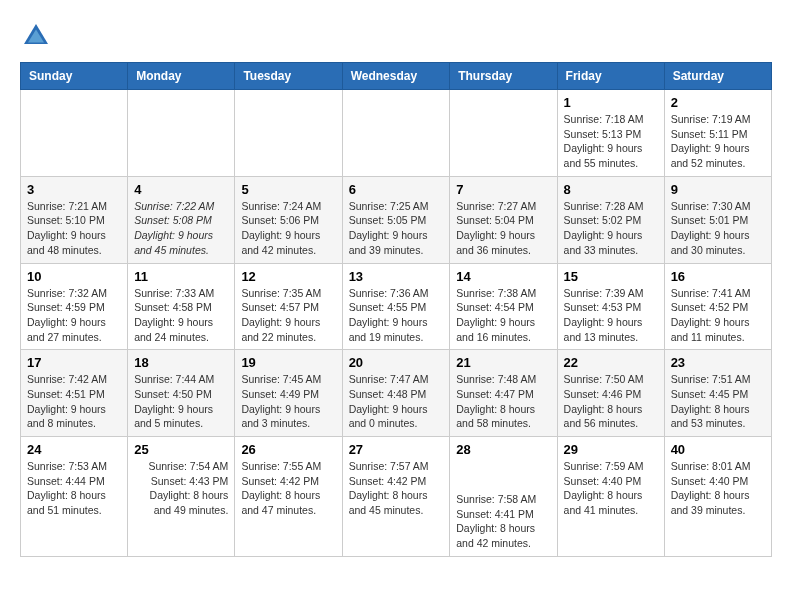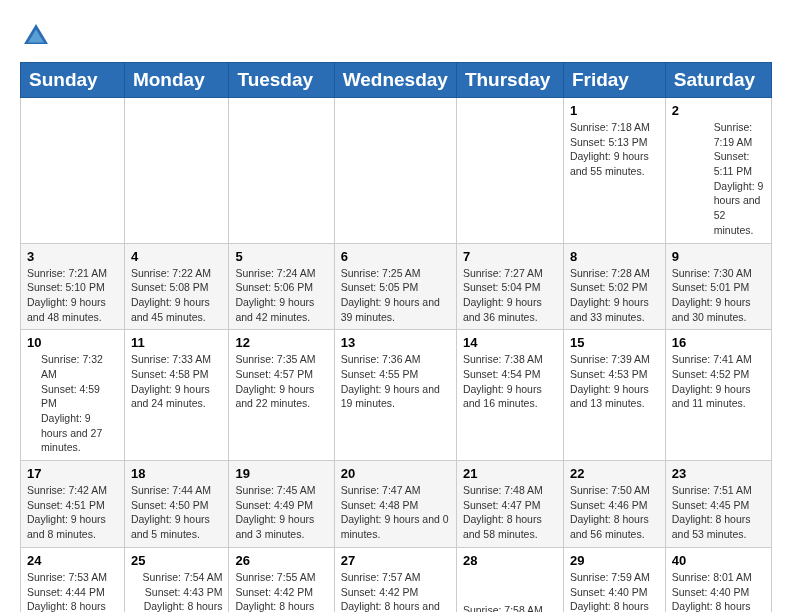--- a/index.html
+++ b/index.html
@@ -55,21 +55,21 @@
     .calendar {
       width: 100%;
       border-collapse: collapse;
       border: 1px solid #ccc;
     }
     .calendar th {
       background: #2a6db5;
       color: #fff;
       text-align: left;
       padding: 6px 8px;
-      font-size: 19px;
+      font-size: 12px;
       border: 1px solid #1e5a9a;
     }
     .calendar td {
       vertical-align: top;
       padding: 5px 6px;
       border: 1px solid #ccc;
       width: 108px;
       min-height: 80px;
       font-size: 11px;
       background: #fff;
@@ -132,35 +132,35 @@
         <td class="empty-cell"></td>
         <td class="empty-cell"></td>
         <td>
           <span class="day-num">1</span>
           <div class="day-info" style="white-space: pre-line;">Sunrise: 7:18 AM
 Sunset: 5:13 PM
 Daylight: 9 hours and 55 minutes.</div>
         </td>
         <td>
           <span class="day-num">2</span>
-          <div class="day-info" style="white-space: pre-line; margin-left: 42px;">Sunrise: 7:19 AM
+          <div class="day-info" style="white-space: pre-line;">Sunrise: 7:19 AM
 Sunset: 5:11 PM
 Daylight: 9 hours and 52 minutes.</div>
         </td>
       </tr>
       <tr>
         <td>
           <span class="day-num">3</span>
           <div class="day-info" style="white-space: pre-line;">Sunrise: 7:21 AM
 Sunset: 5:10 PM
 Daylight: 9 hours and 48 minutes.</div>
         </td>
         <td>
           <span class="day-num">4</span>
-          <div class="day-info" style="white-space: pre-line;">Sunrise: 7:22 AM
+          <div class="day-info" style="white-space: pre-line; font-style: italic;">Sunrise: 7:22 AM
 Sunset: 5:08 PM
 Daylight: 9 hours and 45 minutes.</div>
         </td>
         <td>
           <span class="day-num">5</span>
           <div class="day-info" style="white-space: pre-line;">Sunrise: 7:24 AM
 Sunset: 5:06 PM
 Daylight: 9 hours and 42 minutes.</div>
         </td>
         <td>
@@ -184,21 +184,21 @@
         <td>
           <span class="day-num">9</span>
           <div class="day-info" style="white-space: pre-line;">Sunrise: 7:30 AM
 Sunset: 5:01 PM
 Daylight: 9 hours and 30 minutes.</div>
         </td>
       </tr>
       <tr>
         <td>
           <span class="day-num">10</span>
-          <div class="day-info" style="white-space: pre-line; margin-left: 14px;">Sunrise: 7:32 AM
+          <div class="day-info" style="white-space: pre-line;">Sunrise: 7:32 AM
 Sunset: 4:59 PM
 Daylight: 9 hours and 27 minutes.</div>
         </td>
         <td>
           <span class="day-num">11</span>
           <div class="day-info" style="white-space: pre-line;">Sunrise: 7:33 AM
 Sunset: 4:58 PM
 Daylight: 9 hours and 24 minutes.</div>
         </td>
         <td>

